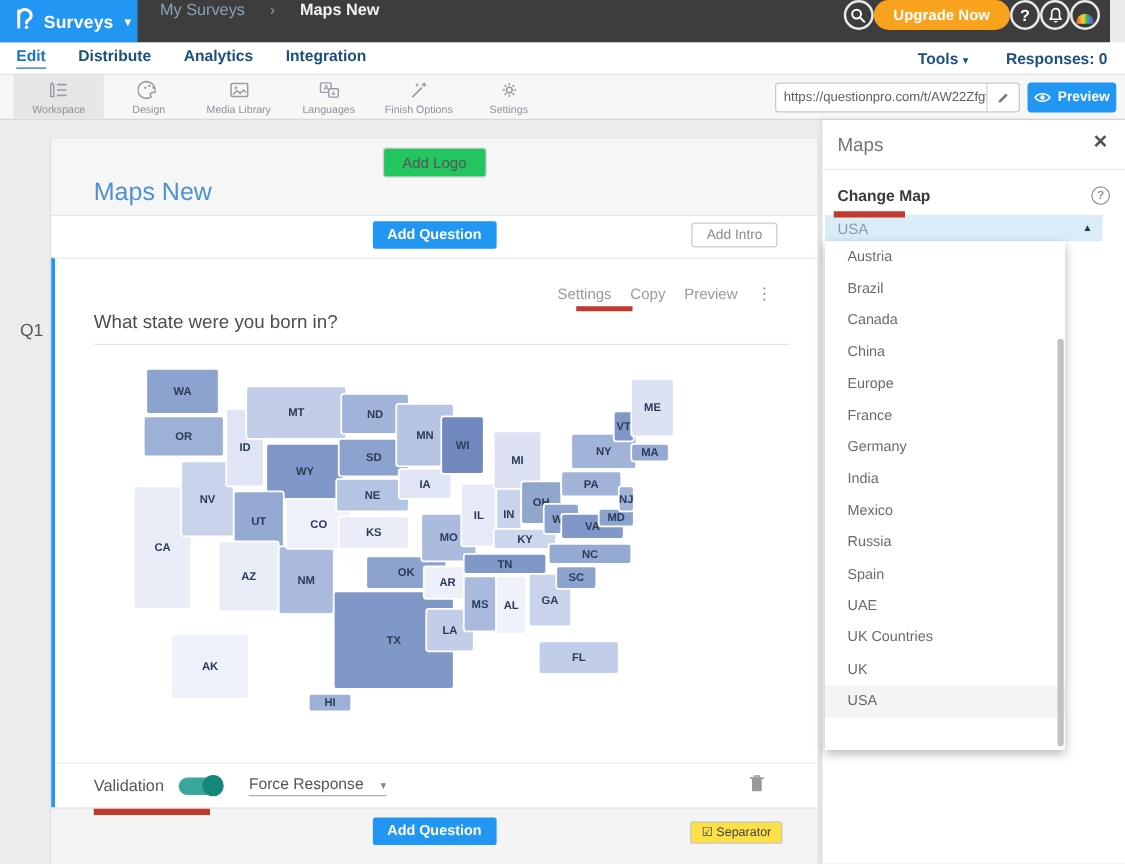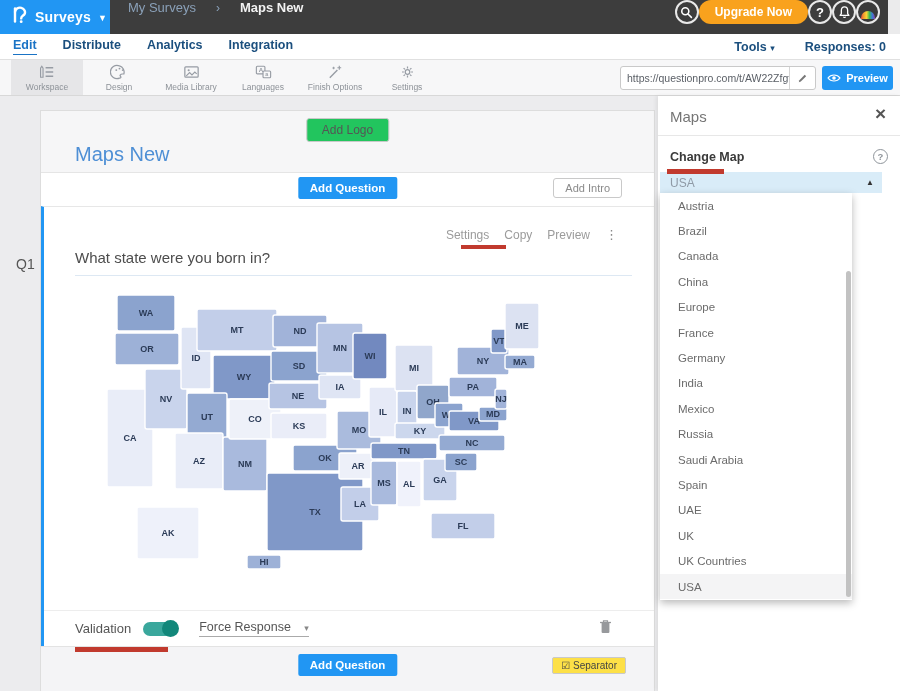--- a/index.html
+++ b/index.html
@@ -530,25 +530,24 @@
       <div class="dd-item">Austria</div>
           <div class="dd-item">Brazil</div>
           <div class="dd-item">Canada</div>
           <div class="dd-item">China</div>
           <div class="dd-item">Europe</div>
           <div class="dd-item">France</div>
           <div class="dd-item">Germany</div>
           <div class="dd-item">India</div>
           <div class="dd-item">Mexico</div>
           <div class="dd-item">Russia</div>
-          <div class="dd-item">Saudi Arabia</div>
           <div class="dd-item">Spain</div>
           <div class="dd-item">UAE</div>
+          <div class="dd-item">UK Countries</div>
           <div class="dd-item">UK</div>
-          <div class="dd-item">UK Countries</div>
           <div class="dd-item selected">USA</div>
           <div class="dd-scroll"></div>
         </div>
     </div>
 
     <div class="ann ann-settings"></div>
     <div class="ann ann-validation"></div>
     <div class="ann ann-changemap"></div>
   </div>
 </div>

